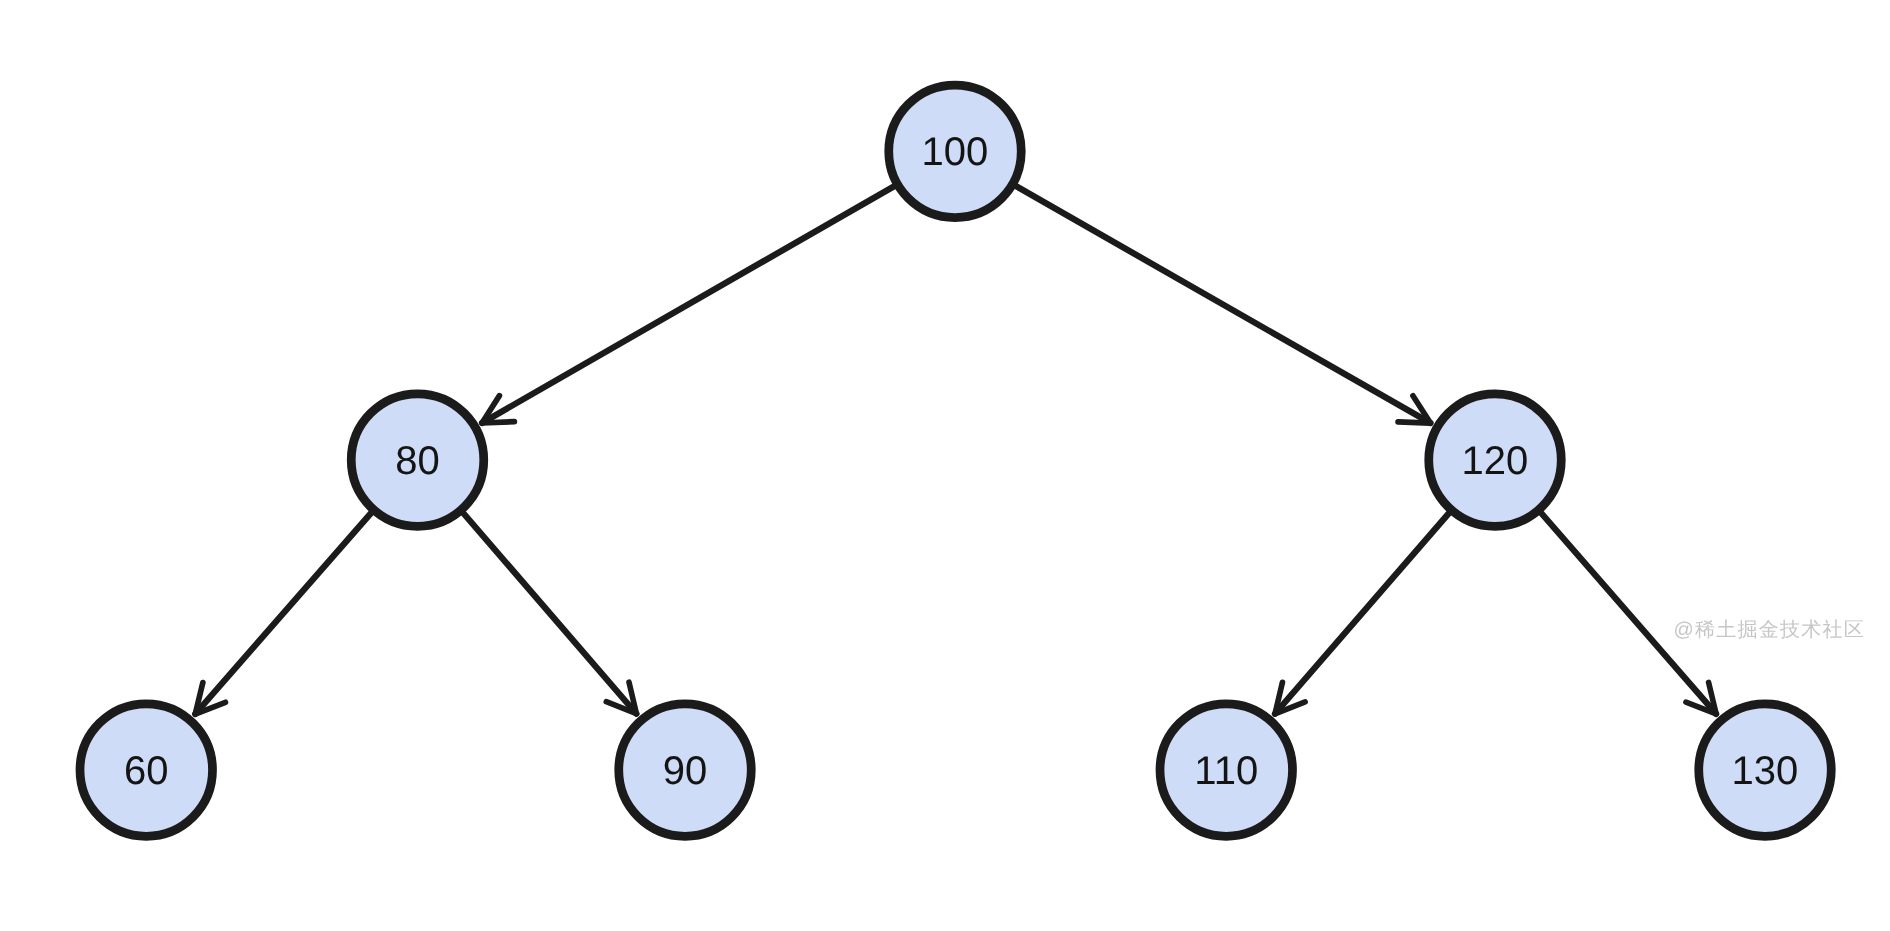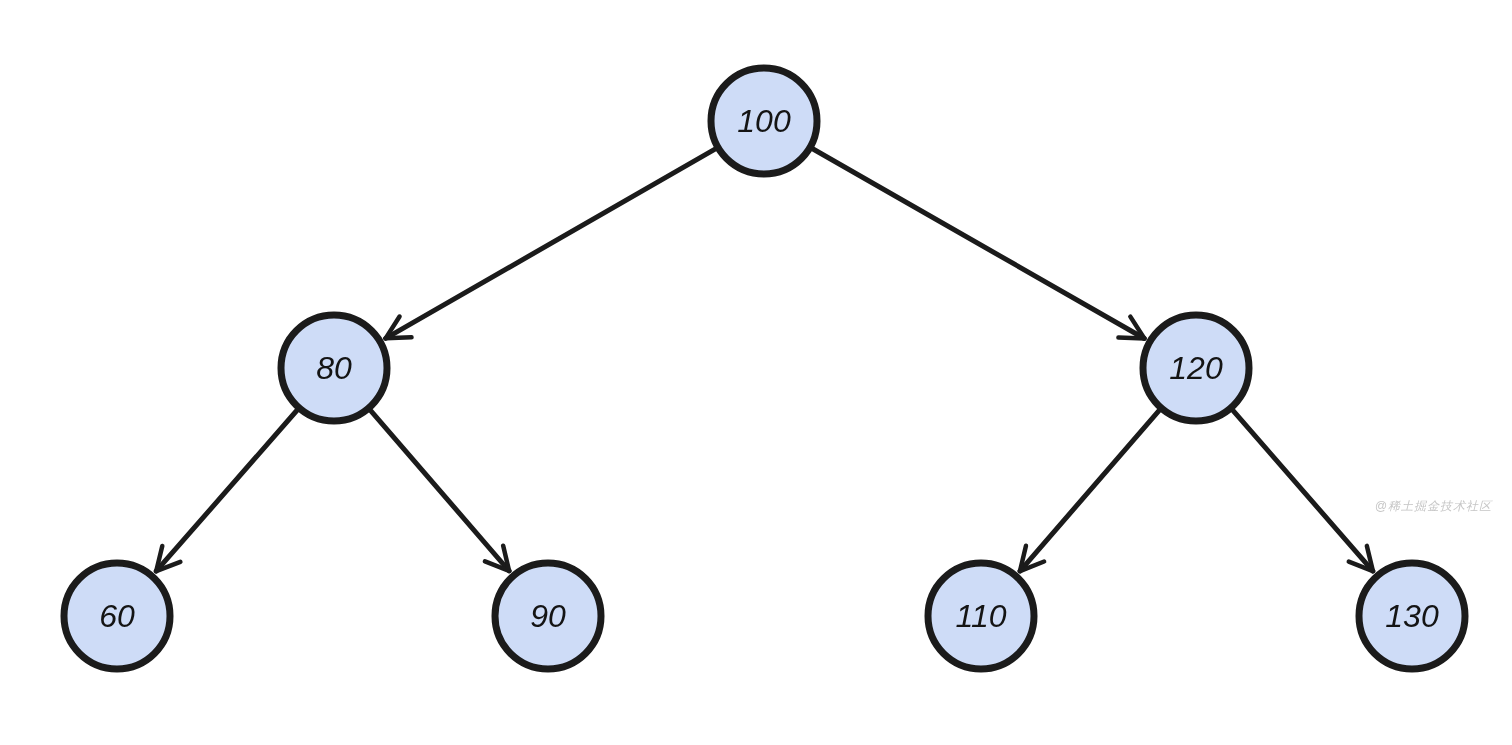--- a/index.html
+++ b/index.html
@@ -9,41 +9,40 @@
     height: 745px;
     background: #ffffff;
     overflow: hidden;
     font-family: "Liberation Sans", sans-serif;
   }
   .canvas {
     position: relative;
     width: 1512px;
     height: 533px;
     background: #ffffff;
-    font-style: italic;
   }
   svg.tree {
     position: absolute;
     left: 0;
     top: 0;
   }
   .tree-edge {
     fill: none;
   }
   .tree-node-circle {
     
   }
   .tree-node-label {
     text-anchor: middle;
   }
   .watermark {
     position: absolute;
     right: 20px;
     bottom: 18px;
-    font-size: 12px;
+    font-size: 16px;
     letter-spacing: 1px;
     user-select: none;
     margin-top: 38px;
   }
 </style>
 </head>
 <body>
 
 <div class="canvas" style="background: rgb(255, 255, 255);">
   <svg class="tree" id="tree-svg" width="1512" height="745" viewBox="0 0 1512 745">

